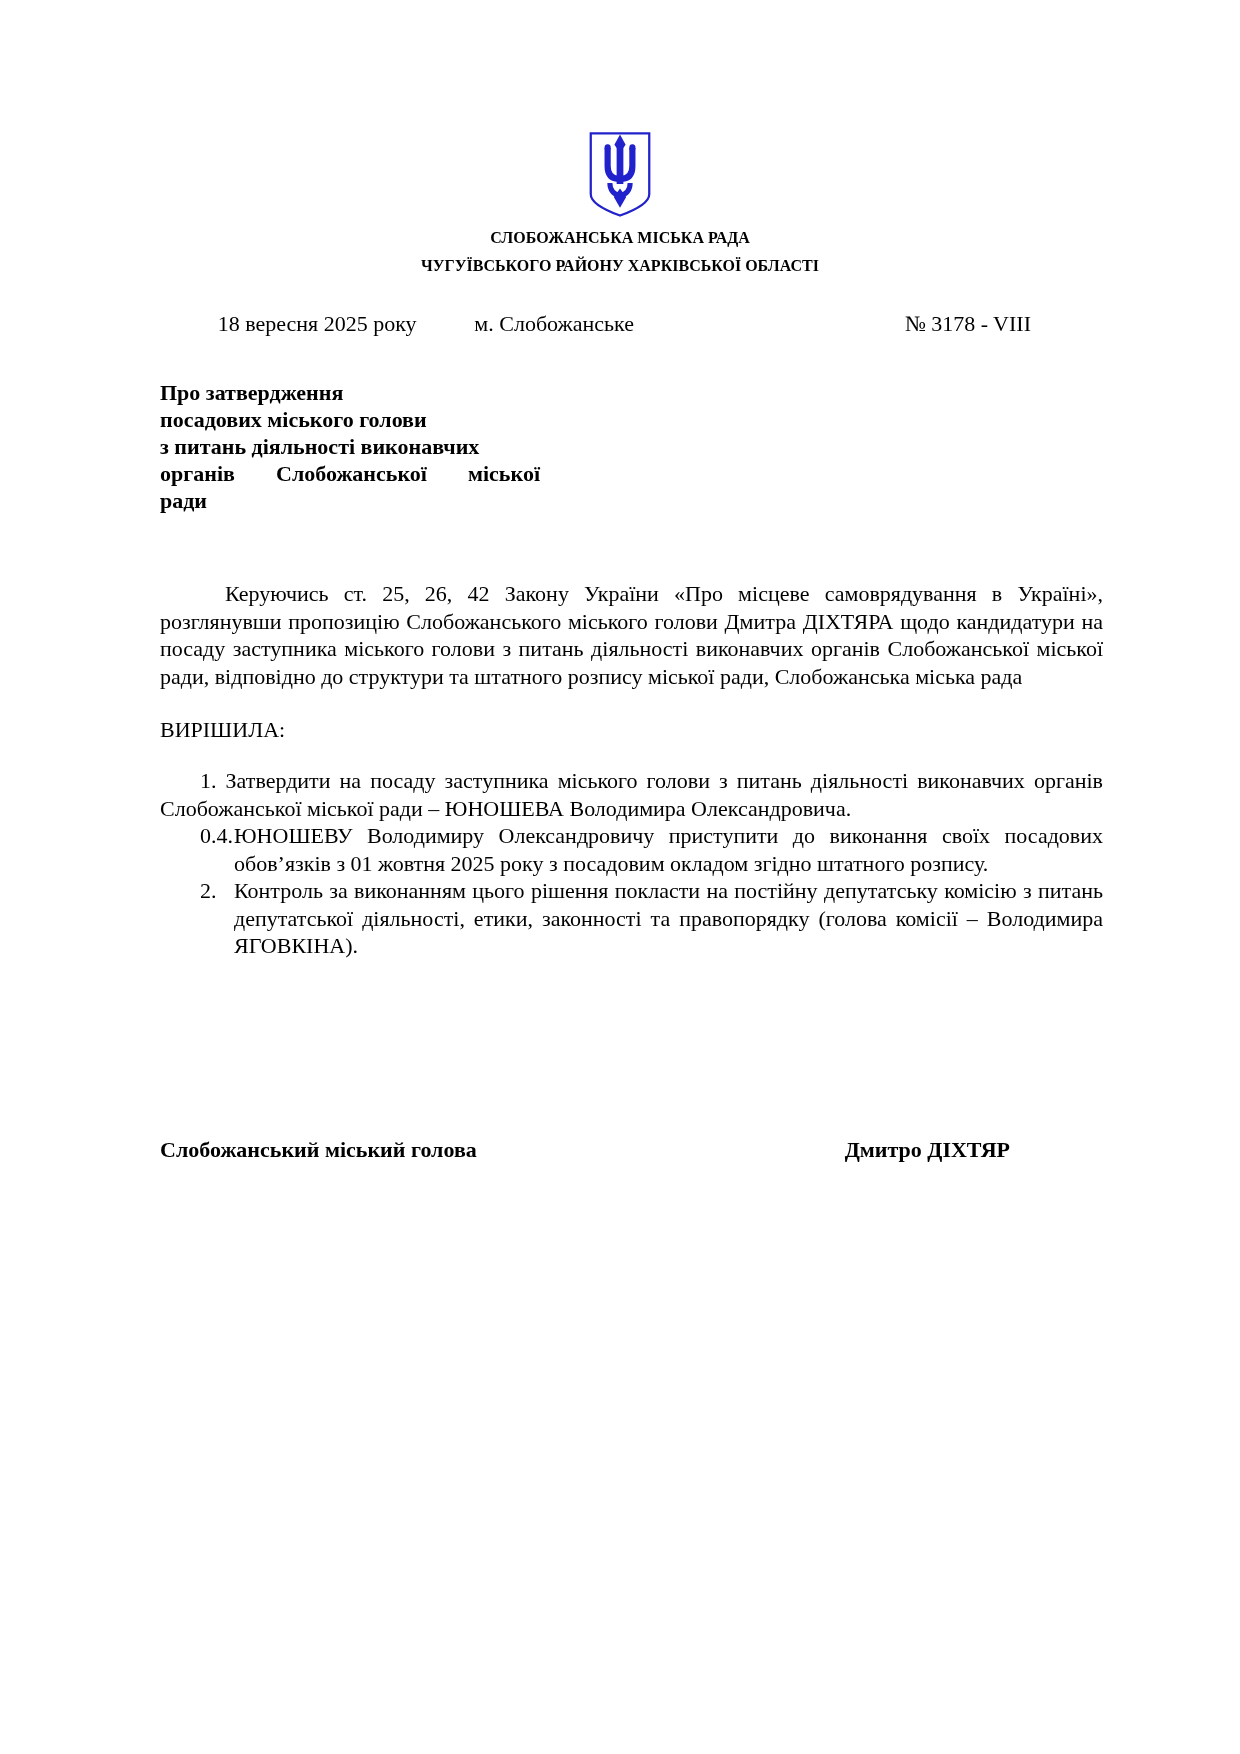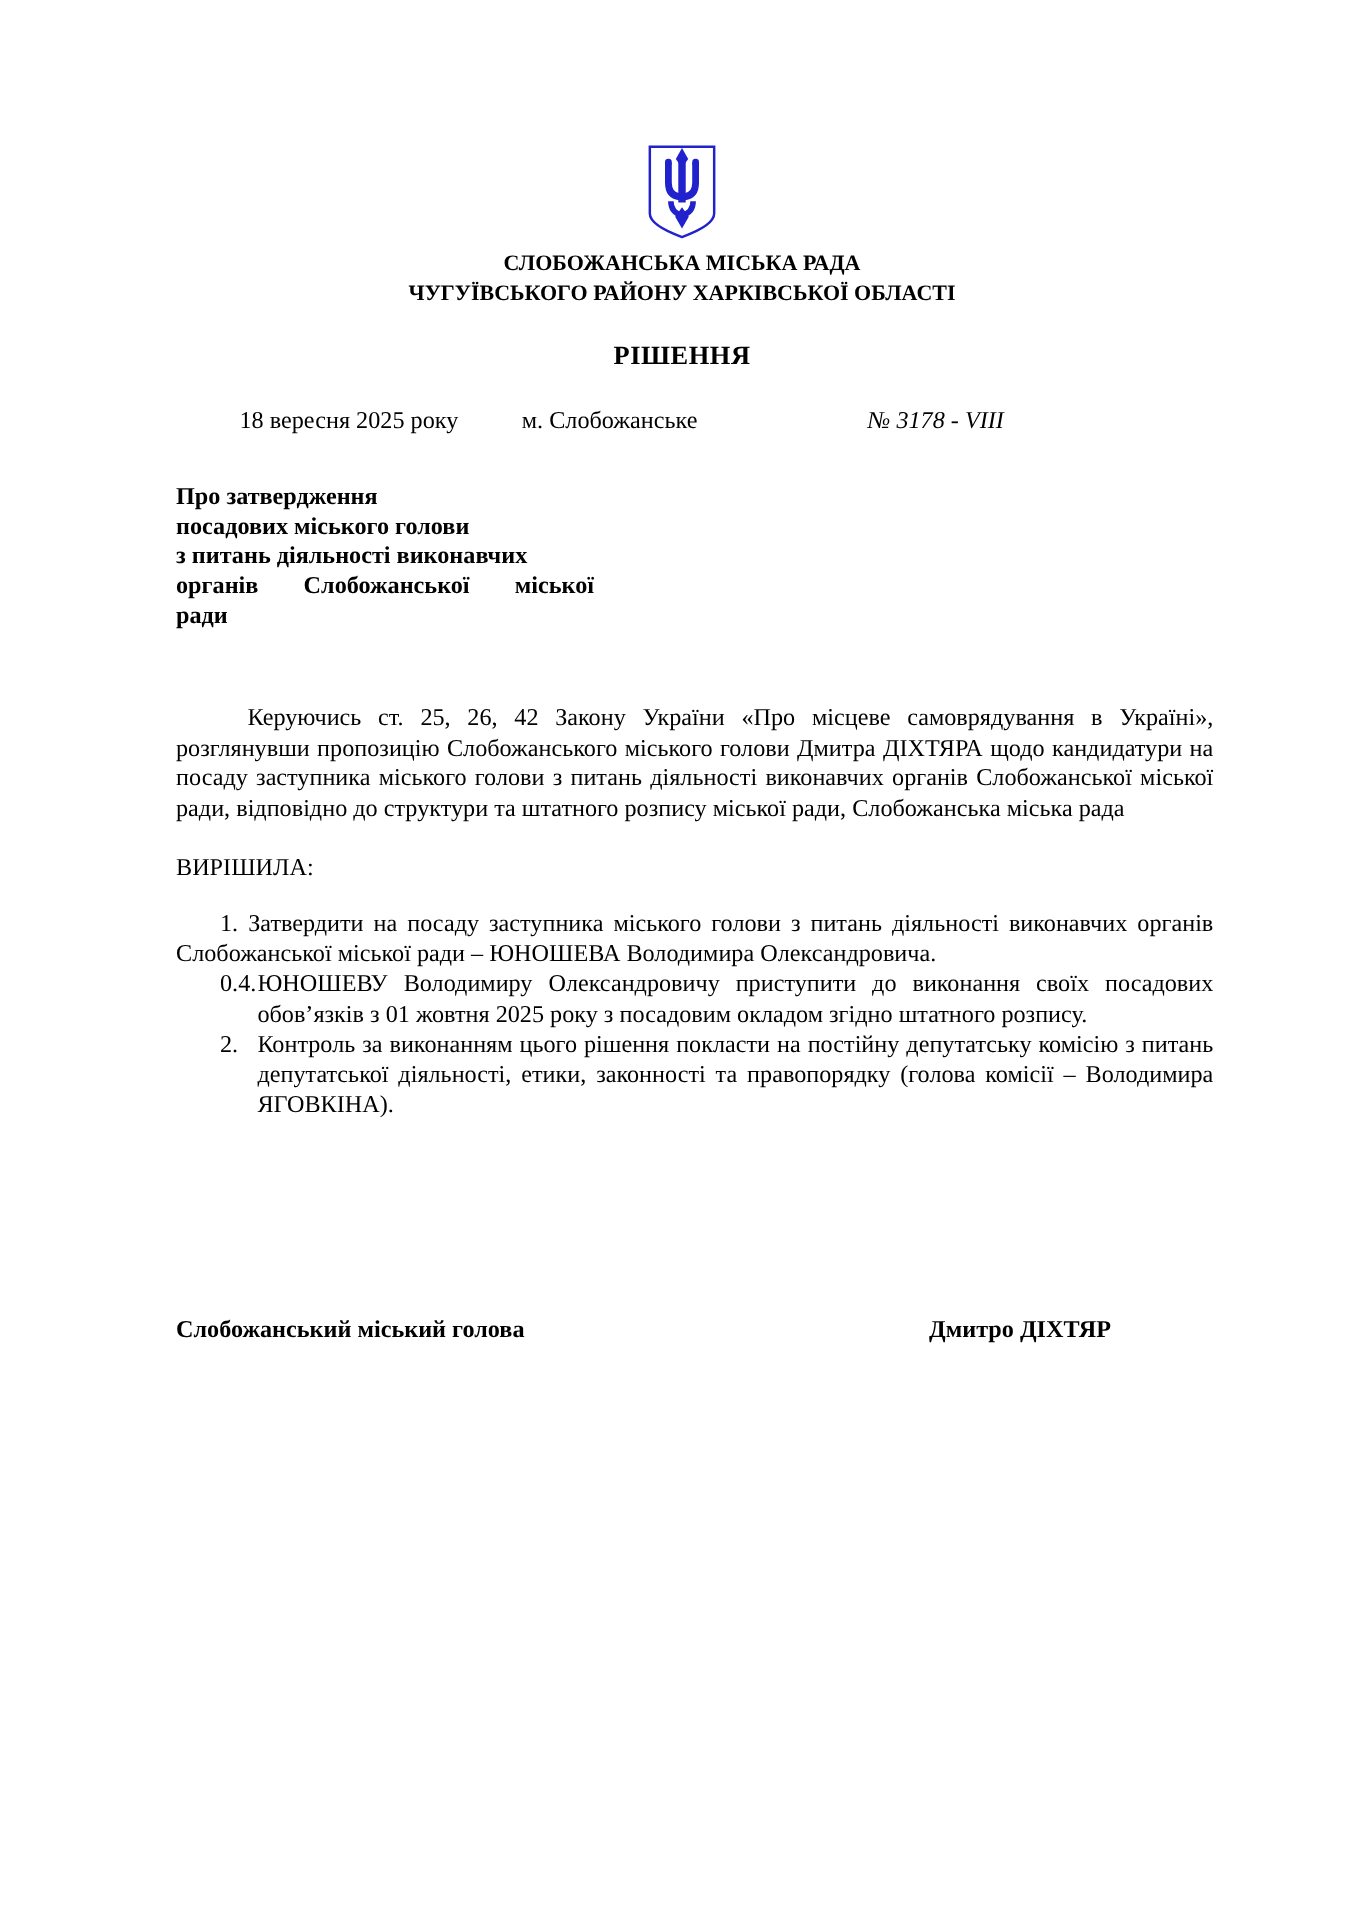--- a/index.html
+++ b/index.html
@@ -20,21 +20,21 @@
   }
   .emblem-wrap {
     text-align: center;
     margin-left: -23px; 
   }
   .emblem-wrap svg { display: inline-block; color: var(--emblem); }
 
   .hdr { text-align: center; margin-left: -23px; }
   .hdr-line1, .hdr-line2 {
     font-weight: bold;
-    font-size: 20px;
+    font-size: 16px;
     line-height: 28px;
   }
   .hdr-line3 {
     font-size: 22px;
     line-height: 26px;
     margin-top: 2px;
   }
   .doc-type {
     text-align: center;
     margin-left: -23px;
@@ -46,21 +46,21 @@
 
   .meta-row {
     display: grid;
     grid-template-columns: 1fr 1fr 1fr;
     margin-top: 30px;
     font-size: 22px;
     line-height: 27px;
   }
   .meta-date  { text-align: center; }
   .meta-place { text-align: left; }
-  .meta-num   { text-align: left; padding-right: 72px; font-style: italic; }
+  .meta-num   { text-align: right; padding-right: 72px; }
 
   .subject {
     margin-top: 42px;
     width: 380px;
     font-weight: bold;
     font-size: 22px;
     line-height: 27px;
   }
   .subject .subject-line:nth-child(4) {
     text-align: justify;
@@ -136,21 +136,20 @@
         <path d="M60 104 L71 119 L60 138 L49 119 Z" fill="currentColor"></path>
       </svg>
     </span>
   </div>
 
   <div class="hdr">
     <div class="hdr-line1">СЛОБОЖАНСЬКА МІСЬКА РАДА</div>
     <div class="hdr-line2">ЧУГУЇВСЬКОГО РАЙОНУ ХАРКІВСЬКОЇ ОБЛАСТІ</div>
   </div>
 
-  <div class="doc-type">РІШЕННЯ</div>
 
   <div class="meta-row">
     <div class="meta-date">18 вересня 2025 року</div>
     <div class="meta-place">м. Слобожанське</div>
     <div class="meta-num">№ 3178 - VIII</div>
   </div>
 
   <div class="subject">
     <div class="subject-line">Про затвердження</div>
     <div class="subject-line">посадових міського голови</div>

